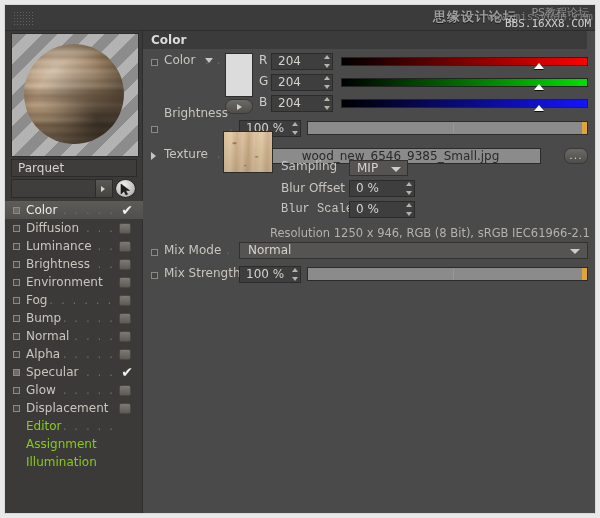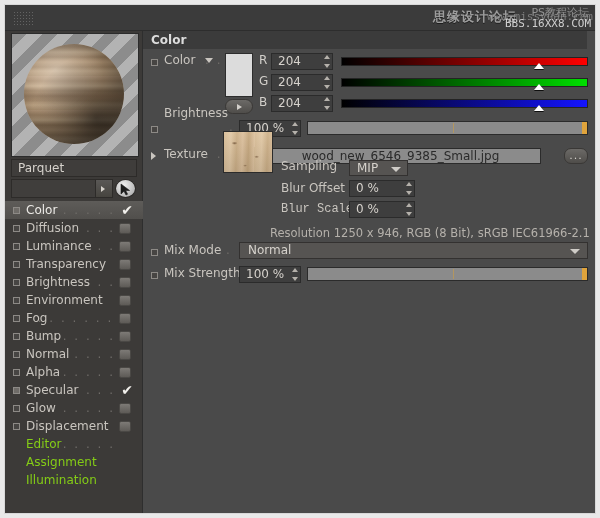--- a/index.html
+++ b/index.html
@@ -426,26 +426,20 @@
           <div class="chanbox"></div>
         </div>
         <div class="chanrow">
           <div class="chk-sq"></div>
           <div class="dots">. . . . .</div>
           <div class="chanlabel">Luminance</div>
           <div class="chanbox"></div>
         </div>
         <div class="chanrow">
           <div class="chk-sq"></div>
-          <div class="dots"></div>
-          <div class="chanlabel">Transparency</div>
-          <div class="chanbox"></div>
-        </div>
-        <div class="chanrow">
-          <div class="chk-sq"></div>
           <div class="dots">. . . .</div>
           <div class="chanlabel">Brightness</div>
           <div class="chanbox"></div>
         </div>
         <div class="chanrow">
           <div class="chk-sq"></div>
           <div class="dots"></div>
           <div class="chanlabel">Environment</div>
           <div class="chanbox"></div>
         </div>

